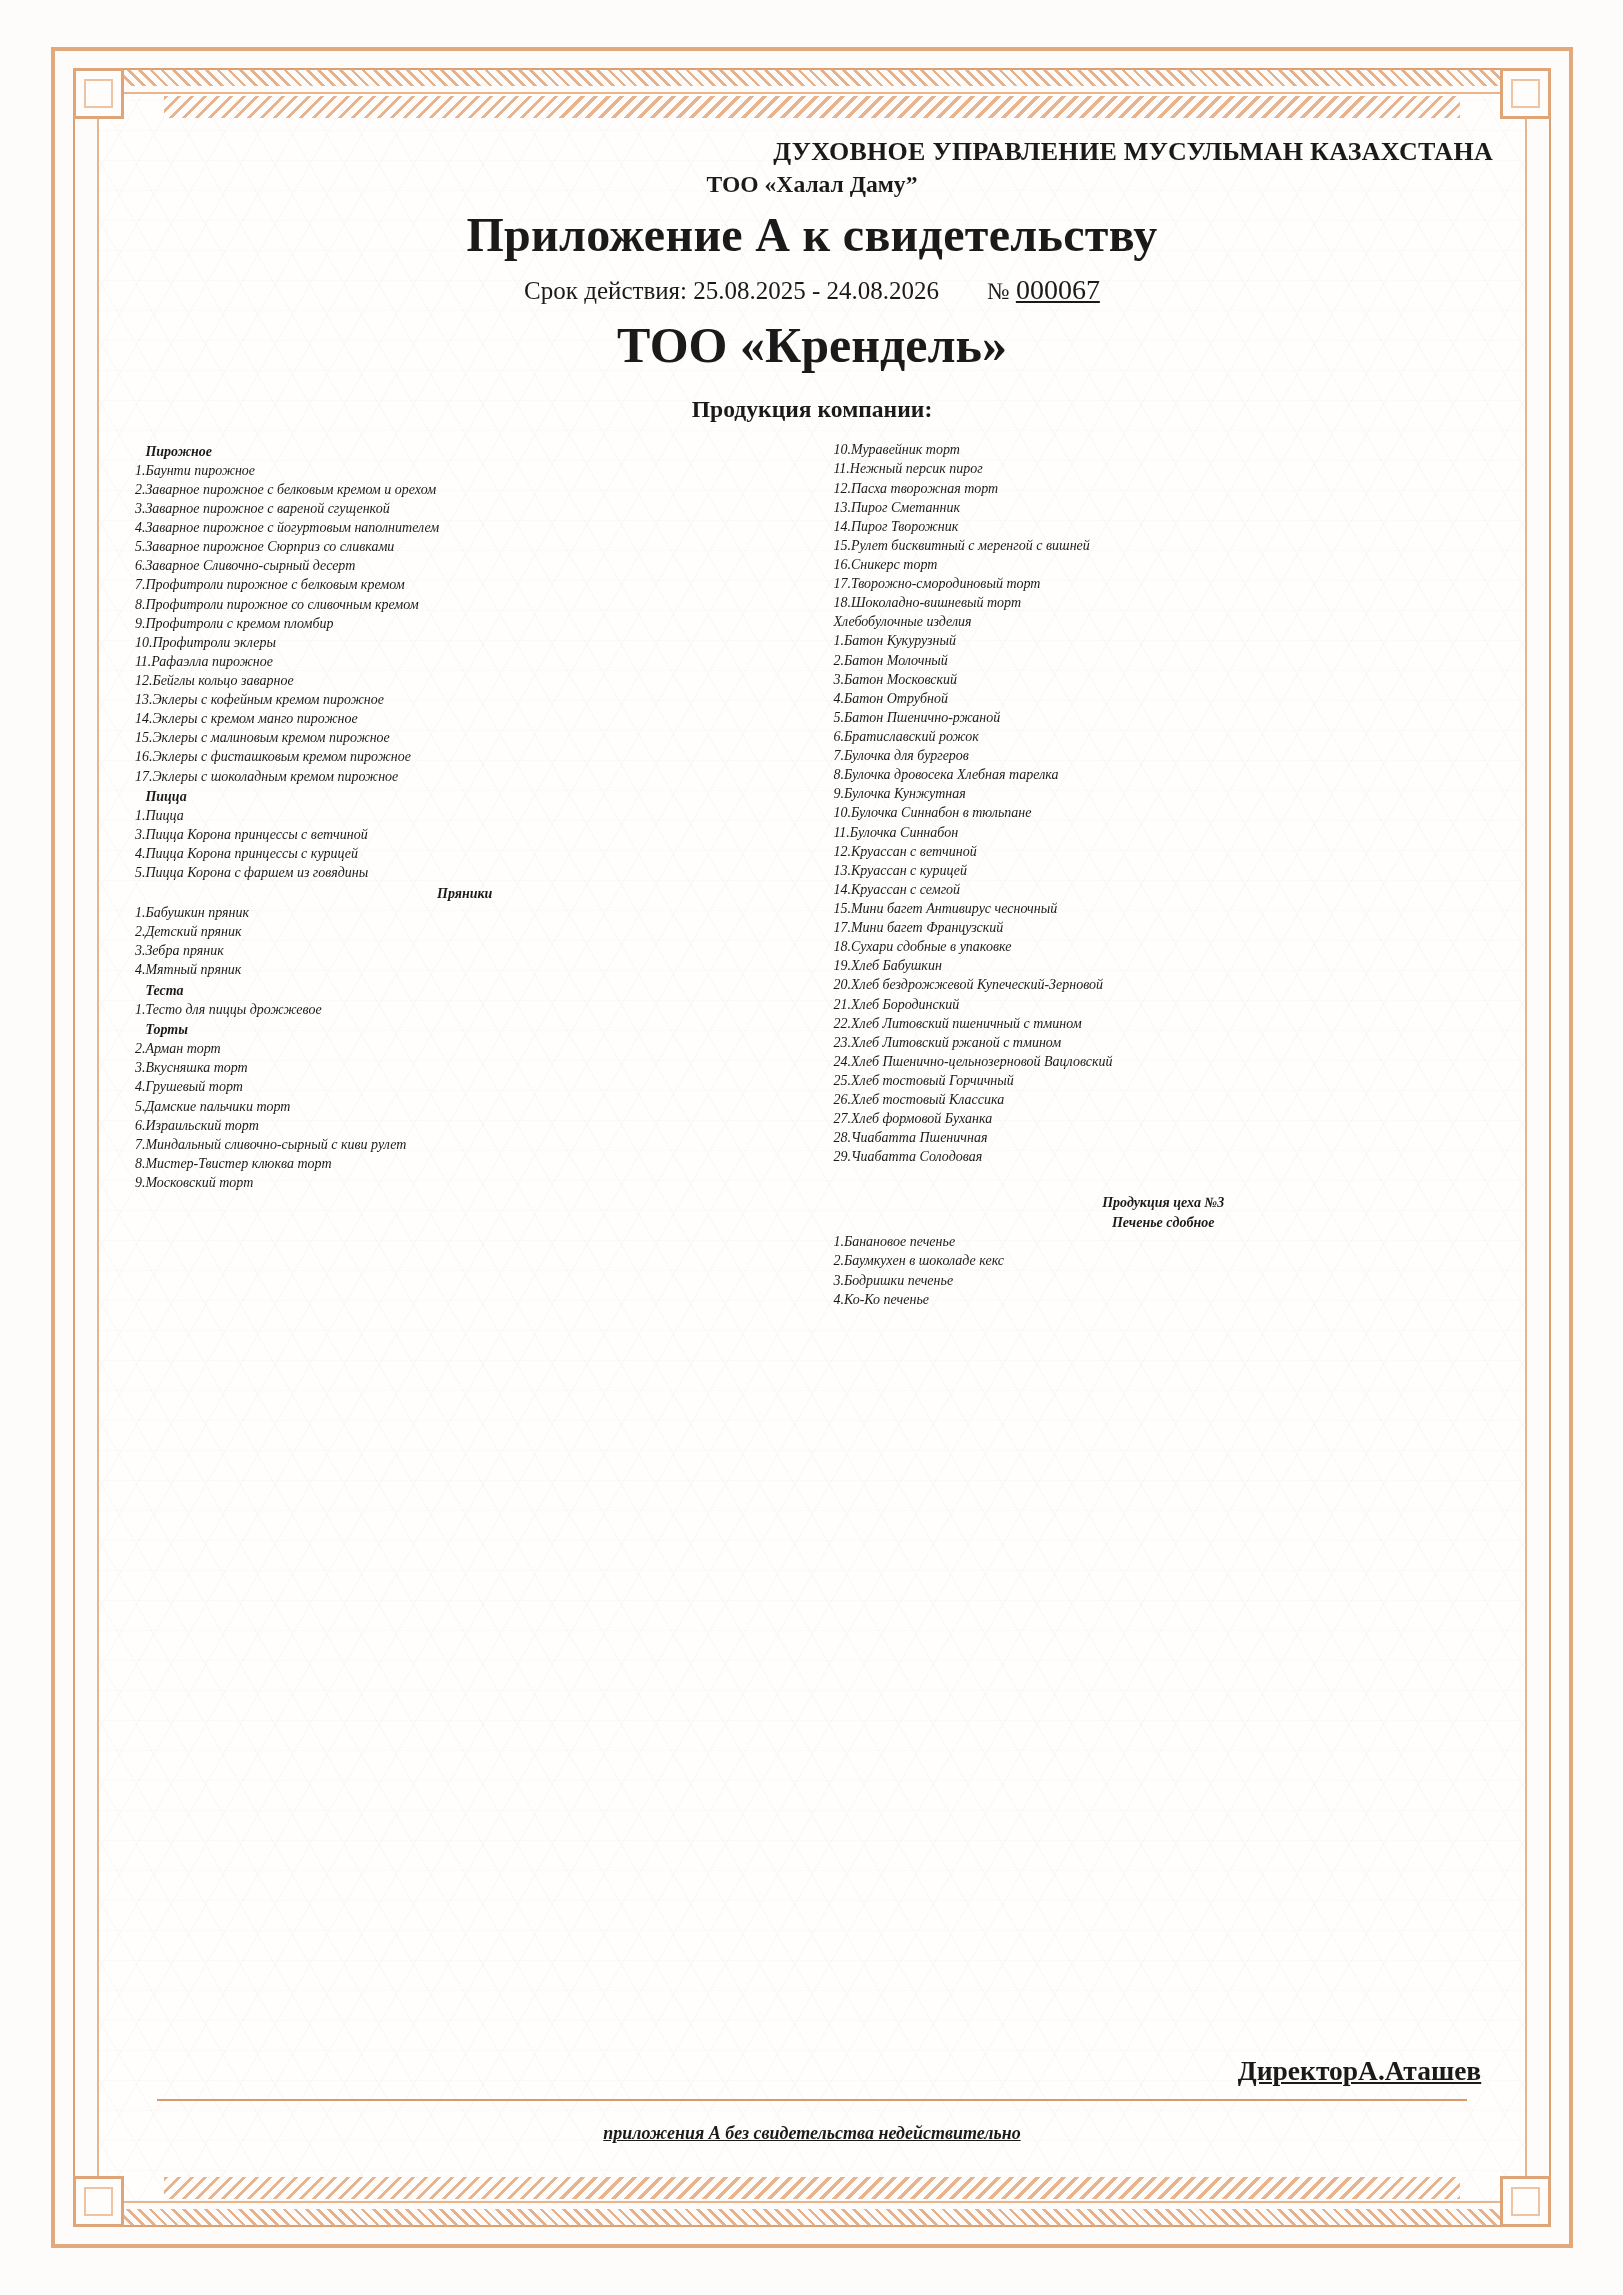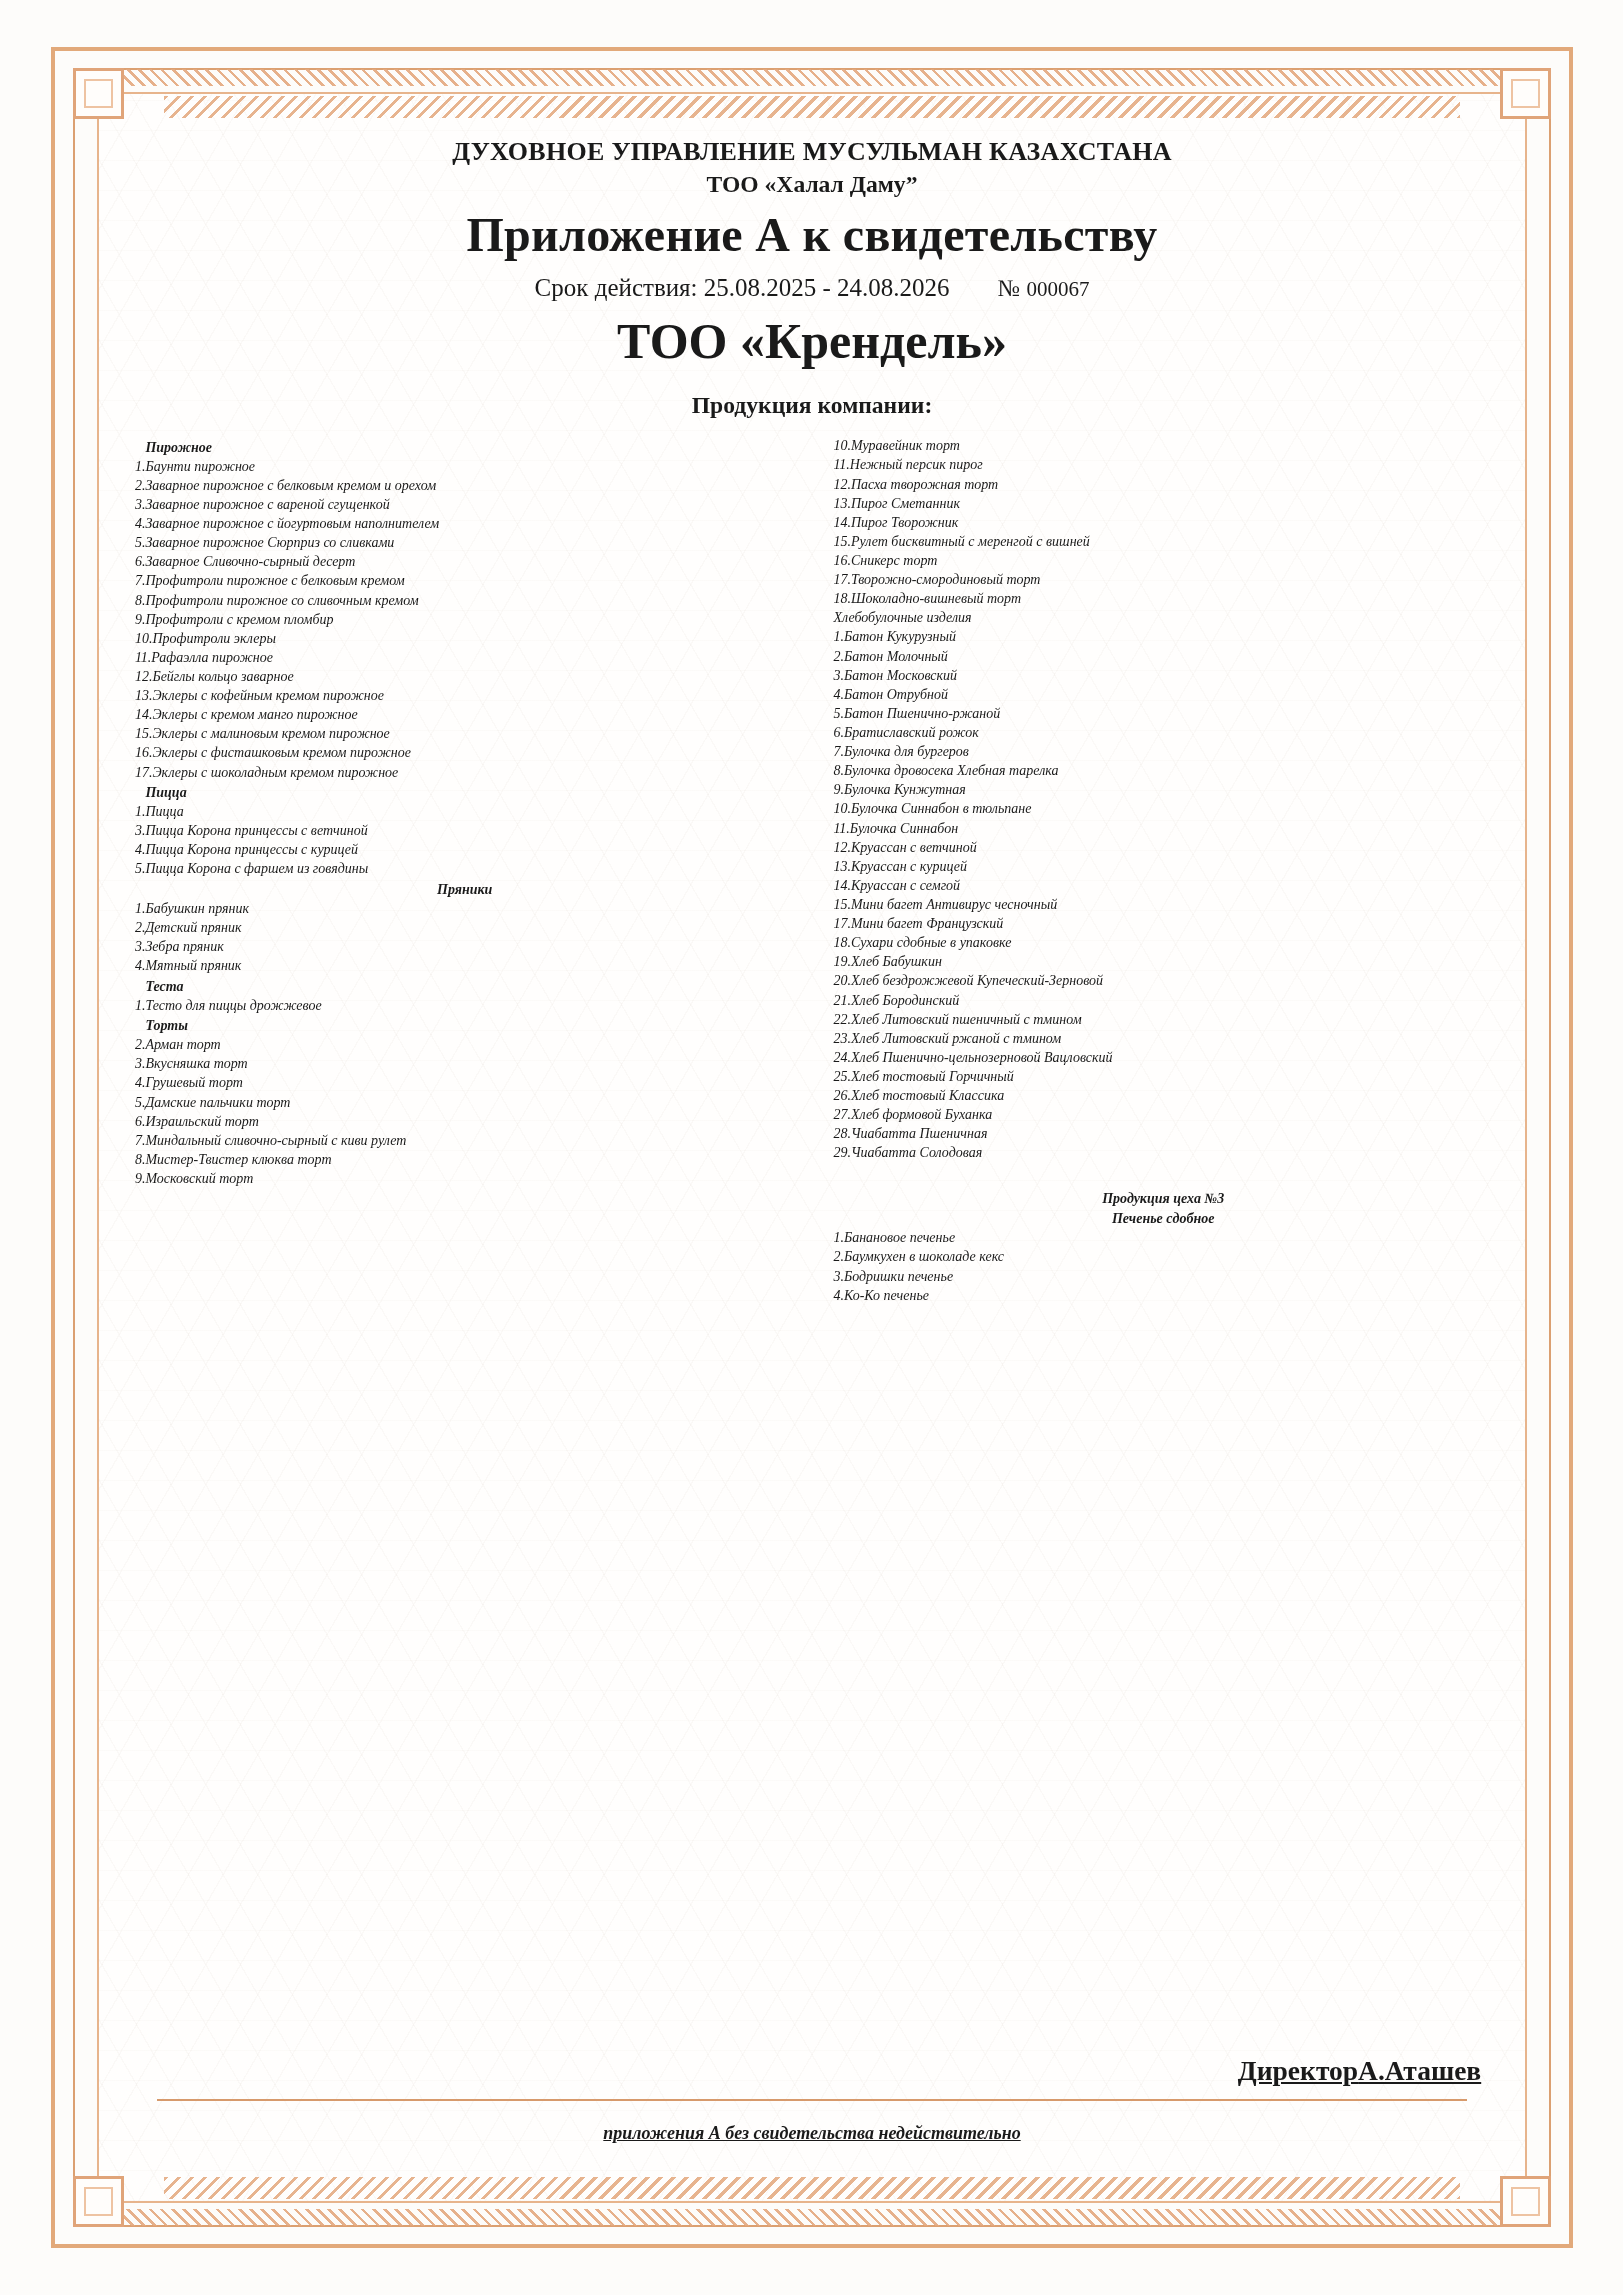--- a/index.html
+++ b/index.html
@@ -103,21 +103,21 @@
   
   .content {
     position: absolute;
     left: 131px;
     top: 137px;
     width: 1362px;
     bottom: 131px;
   }
 
   .org-line1 {
-    text-align: center;
+    text-align: right;
     font-weight: bold;
     font-size: 26px;
     letter-spacing: 0.3px;
   }
   .org-line2 {
     text-align: center;
     font-weight: bold;
     font-size: 23.6px;
     margin-top: 3.9px;
   }
@@ -131,21 +131,22 @@
   .validity-row {
     display: flex;
     justify-content: center;
     align-items: baseline;
     gap: 48px;
     margin-top: 11.8px;
     font-size: 25px;
   }
   .validity-row .num-label { font-size: 23.6px; }
   .validity-row .num-value {
-    font-size: 21px;
+    text-decoration: underline;
+    font-size: 28px;
   }
   .company-name {
     text-align: center;
     font-weight: bold;
     font-size: 50px;
     margin-top: 10.5px;
   }
   .products-heading {
     text-align: center;
     font-weight: bold;

